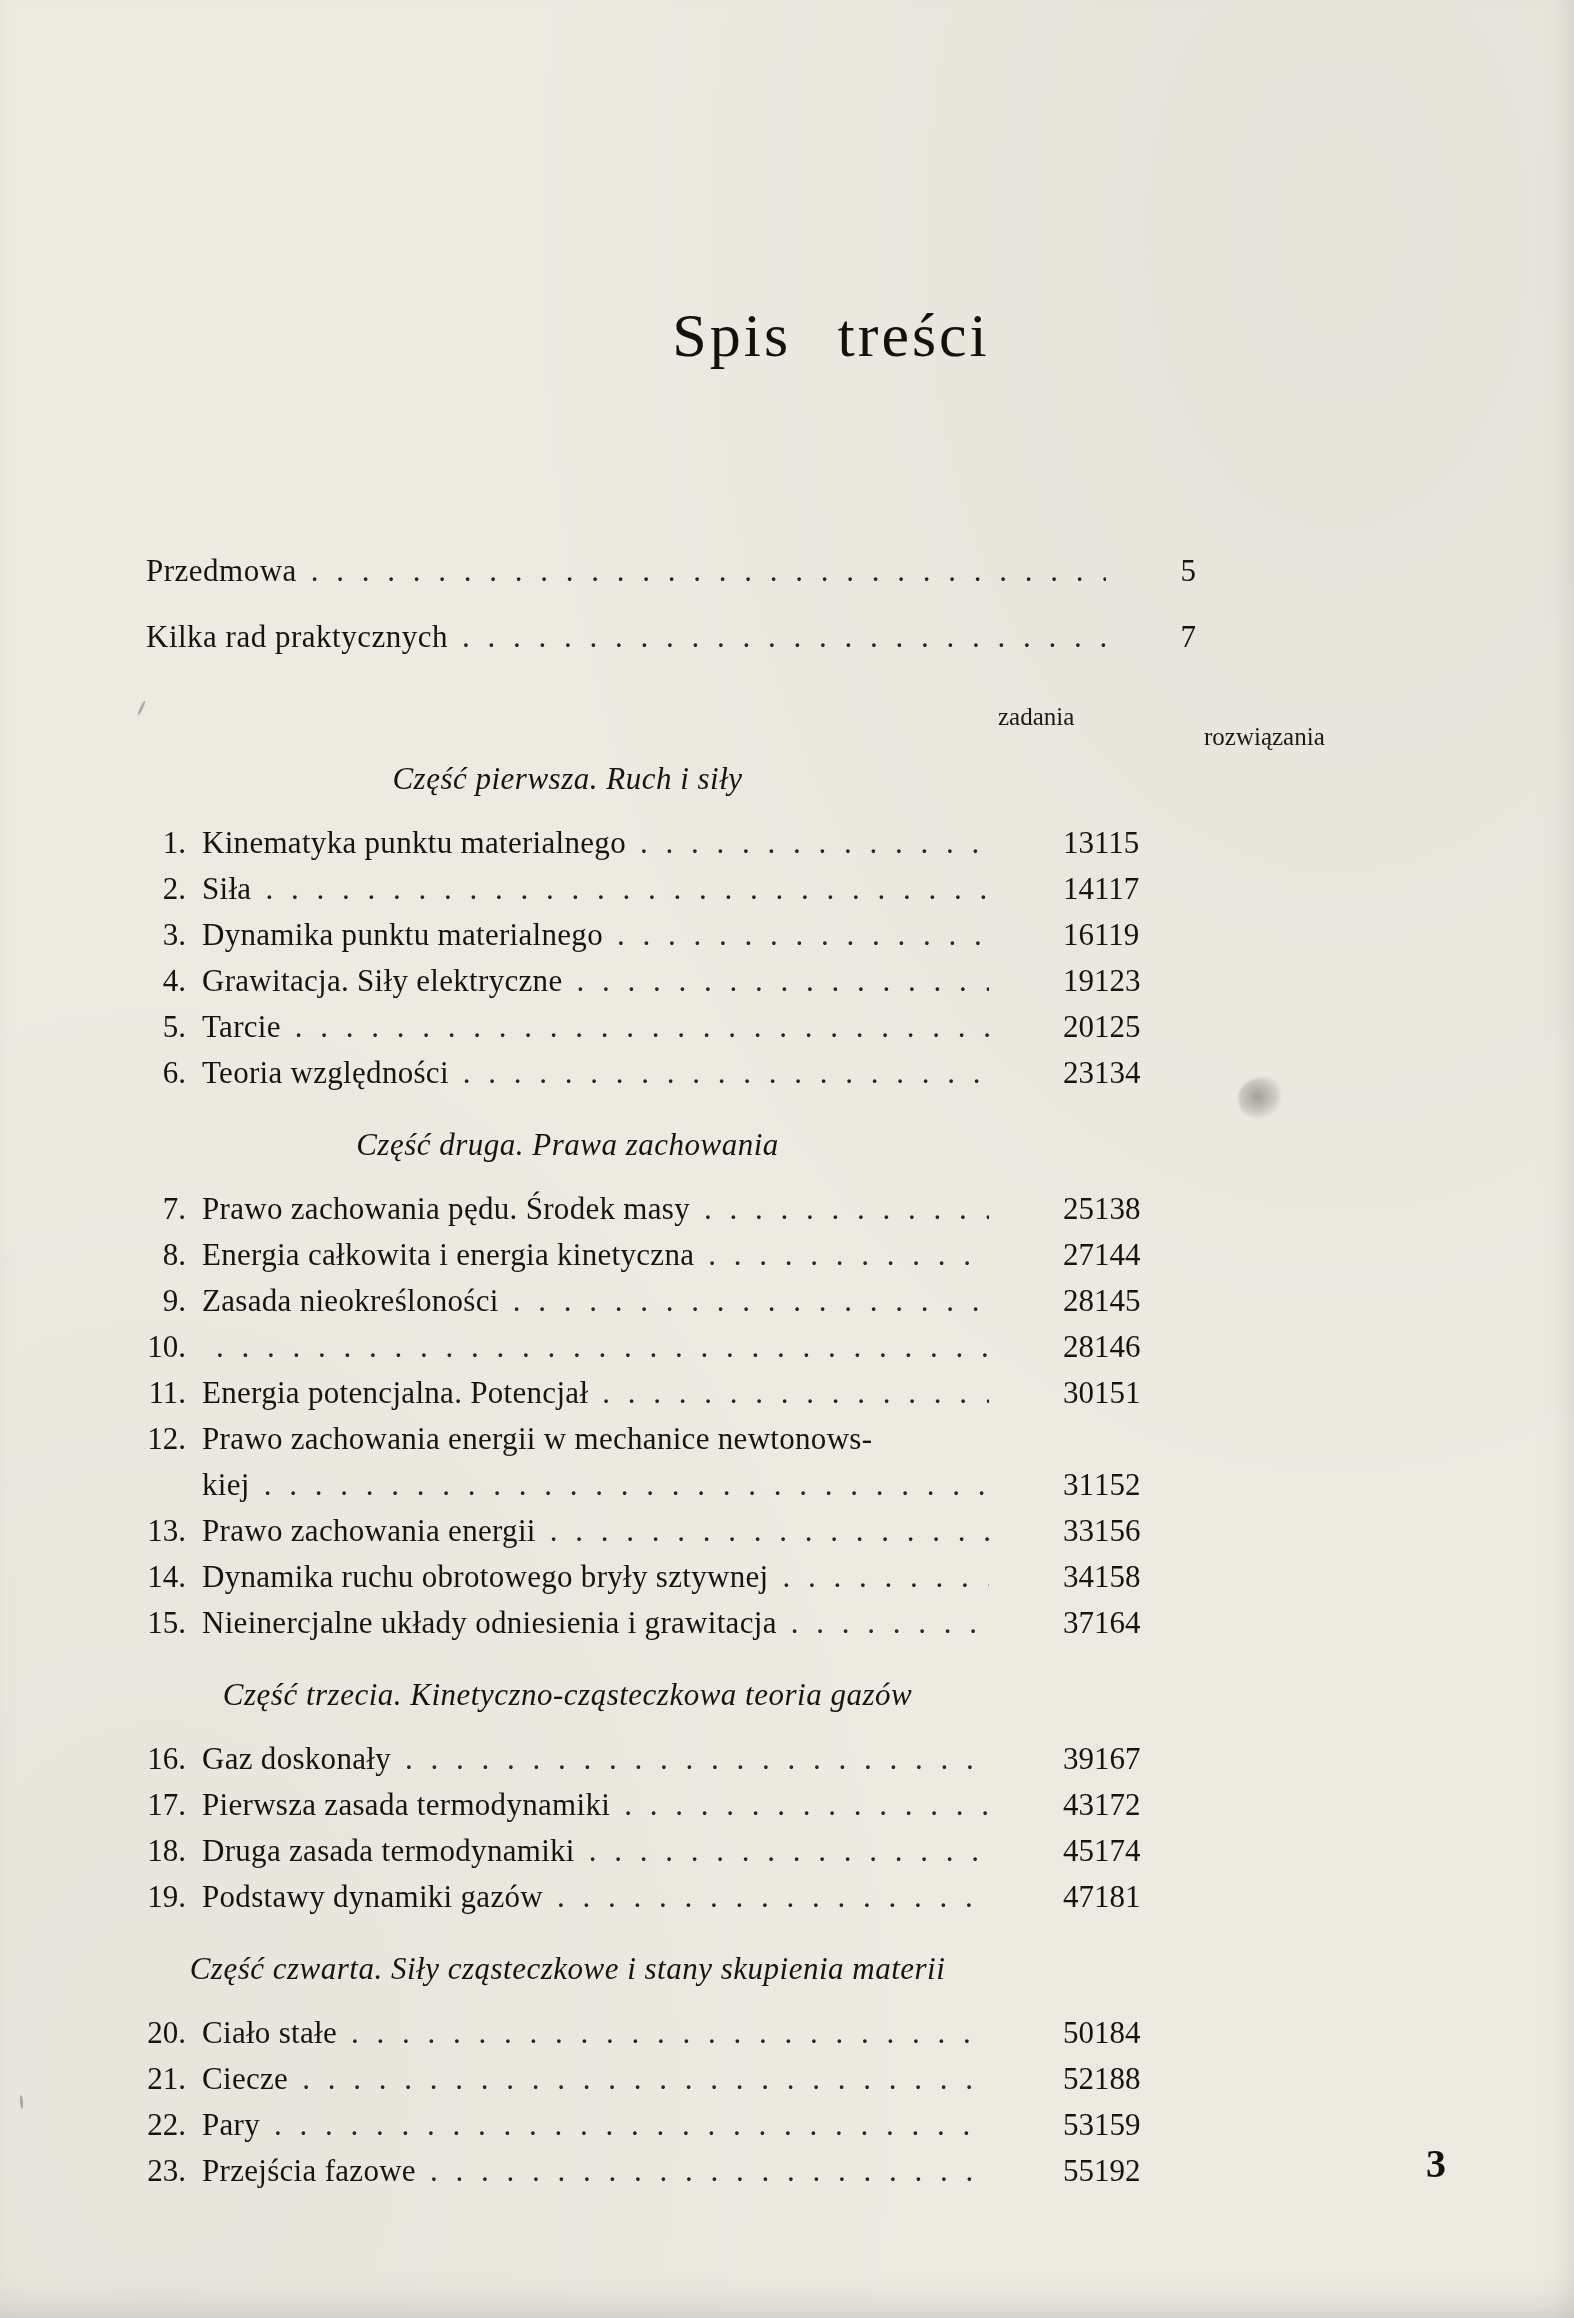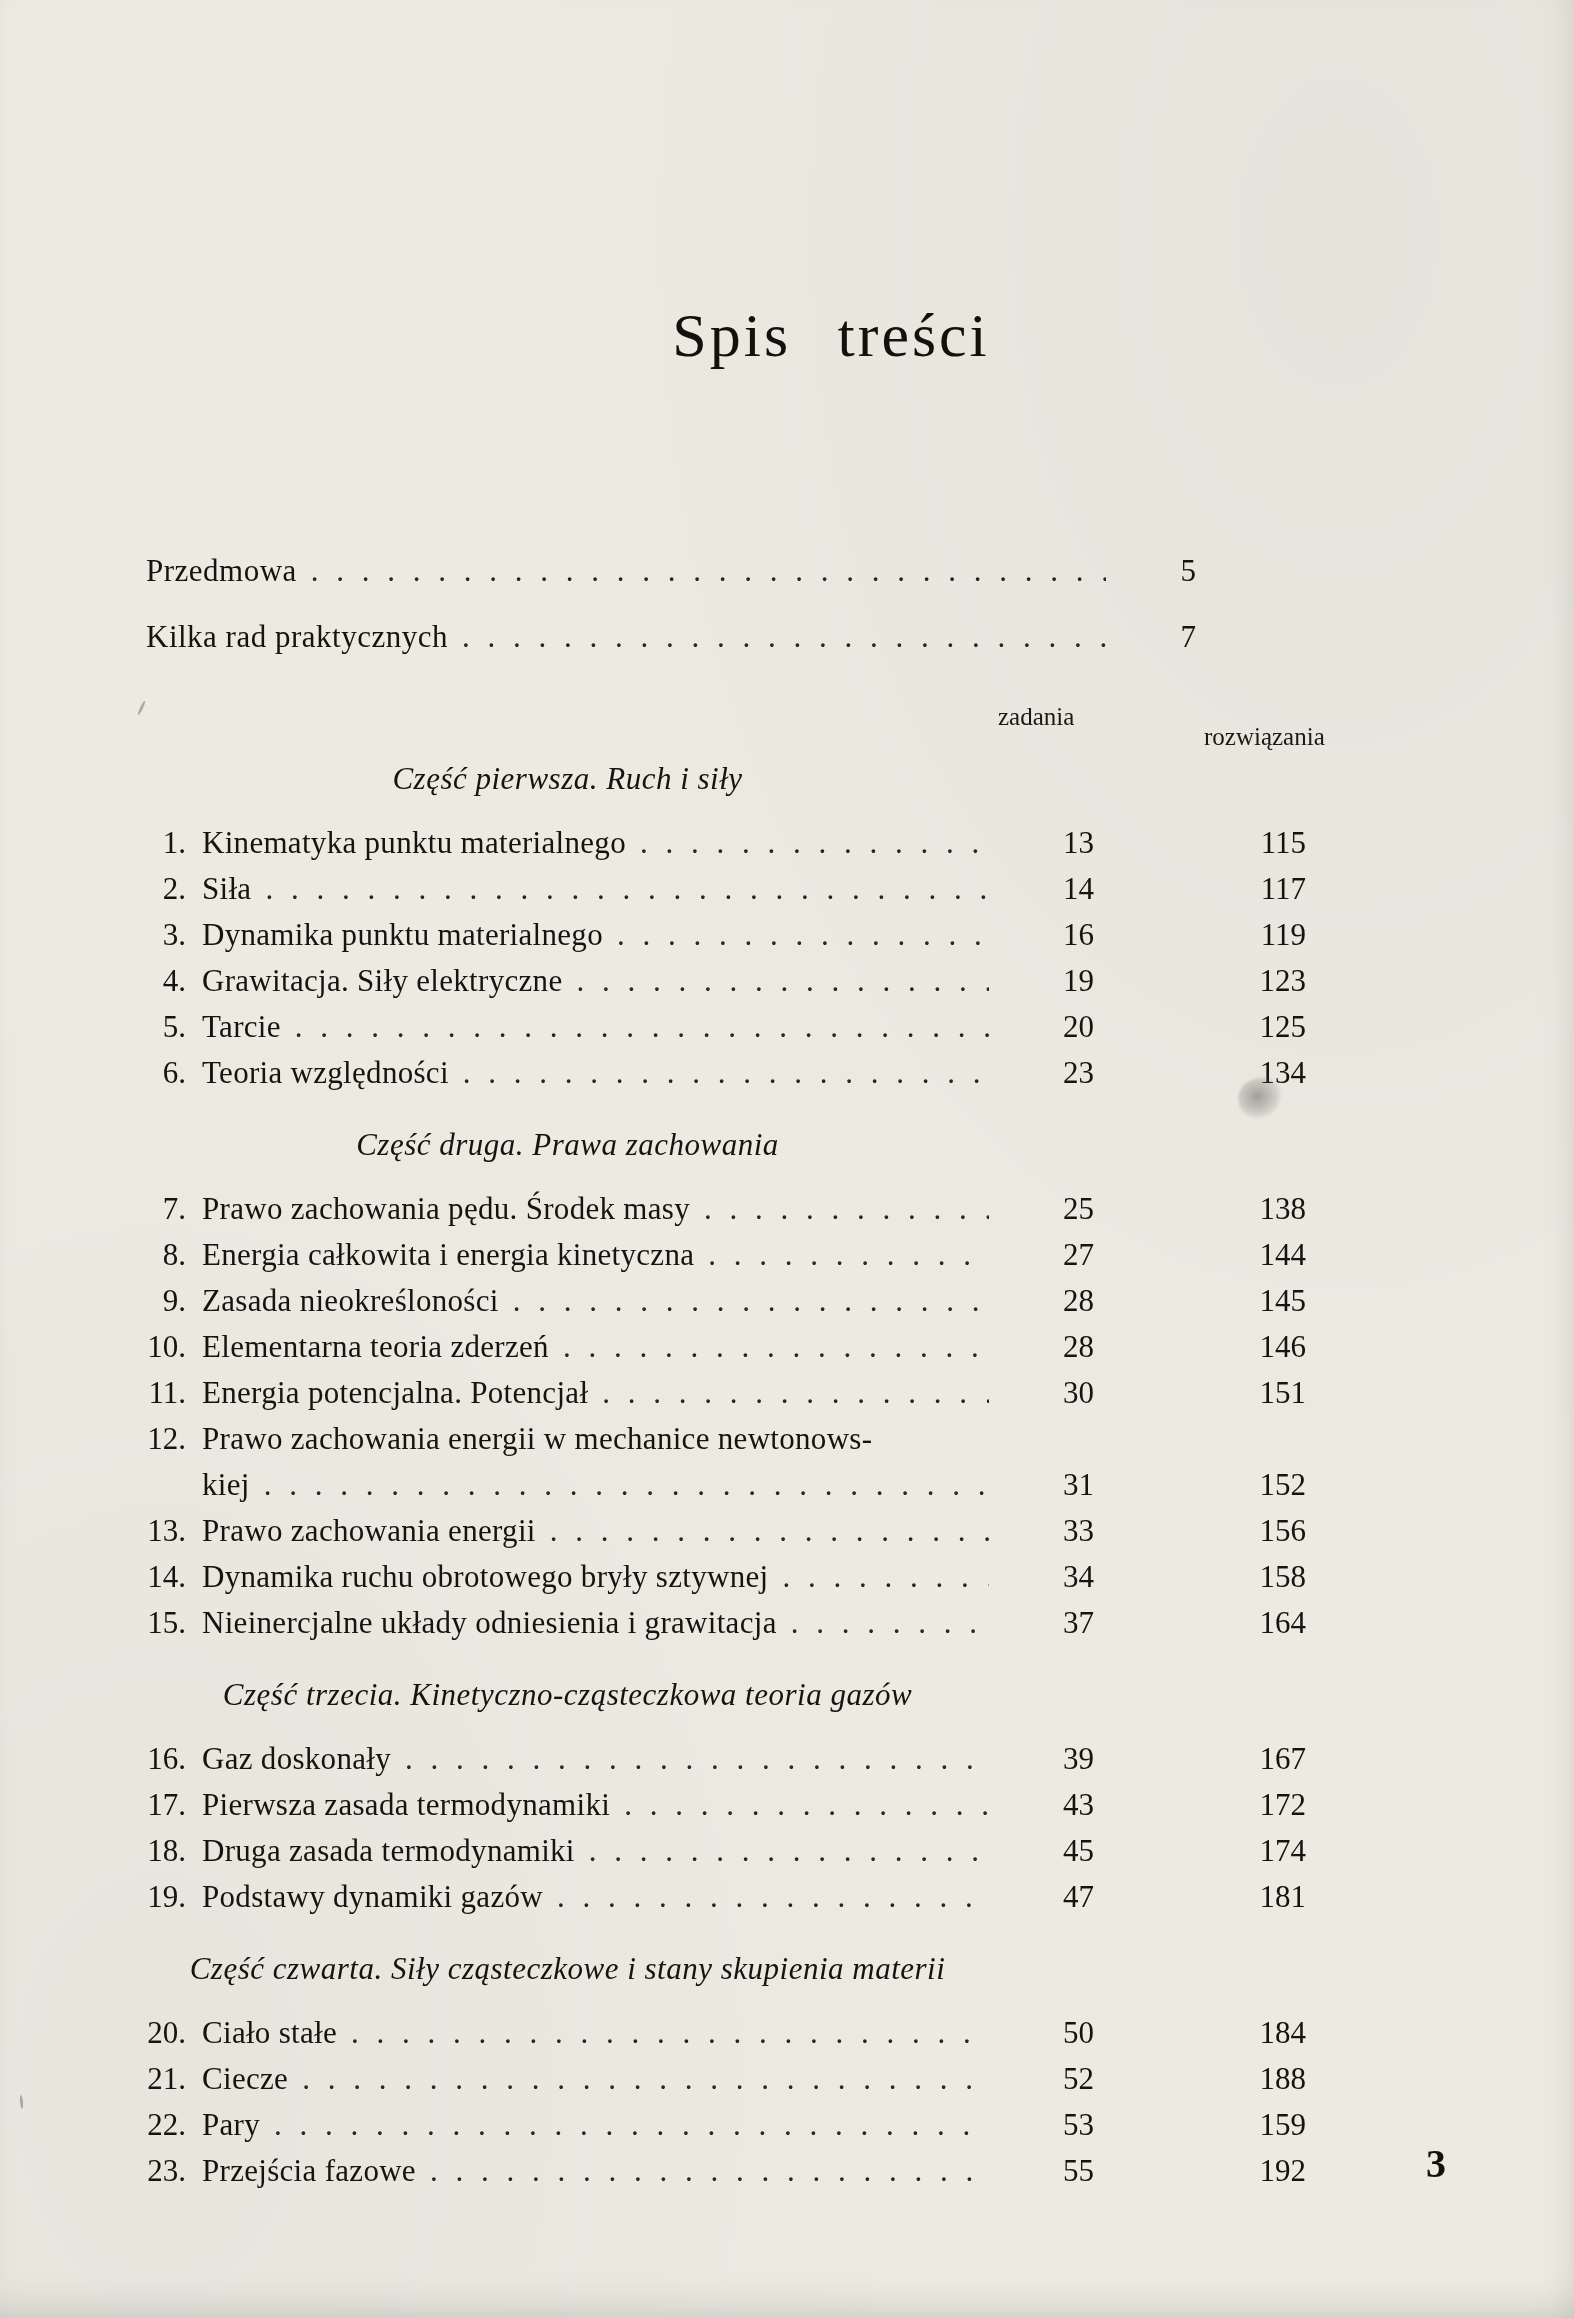--- a/index.html
+++ b/index.html
@@ -86,21 +86,21 @@
     text-align: center;
     font-style: italic;
     font-size: 31px;
     margin: 26px 0 18px 0;
     letter-spacing: 0.5px;
   }
 
   .e-num   { flex: 0 0 56px; text-align: right; padding-right: 16px; }
   .e-title { flex: 0 0 auto; letter-spacing: 0.3px; }
   .e-tasks { flex: 0 0 105px; text-align: right; }
-  .e-sols  { flex: 0 0 212px; text-align: right; }
+  .e-sols  { flex: 0 0 212px; }
 
   .cont-row .e-title { padding-left: 0; }
 
   .page-number {
     position: absolute;
     right: 128px;
     top: 2140px;
     font-size: 40px;
     font-weight: 700;
     color: #14110c;
@@ -213,21 +213,20 @@
           </div>
           <div class="row">
             <span class="e-num">9.</span>
             <span class="e-title">Zasada nieokreśloności</span>
             <span class="dots">. . . . . . . . . . . . . . . . . . . . . . . . . . . . . . . . . . . . . . . . . . . . . . . . . . . . . . . . . . . . . . . . . . . . . . . . . . . . . . . . . . . . . . . . . . </span>
             <span class="e-tasks">28</span>
             <span class="e-sols">145</span>
           </div>
           <div class="row">
             <span class="e-num">10.</span>
-            <span class="e-title">Elementarna teoria zderzeń</span>
             <span class="dots">. . . . . . . . . . . . . . . . . . . . . . . . . . . . . . . . . . . . . . . . . . . . . . . . . . . . . . . . . . . . . . . . . . . . . . . . . . . . . . . . . . . . . . . . . . </span>
             <span class="e-tasks">28</span>
             <span class="e-sols">146</span>
           </div>
           <div class="row">
             <span class="e-num">11.</span>
             <span class="e-title">Energia potencjalna. Potencjał</span>
             <span class="dots">. . . . . . . . . . . . . . . . . . . . . . . . . . . . . . . . . . . . . . . . . . . . . . . . . . . . . . . . . . . . . . . . . . . . . . . . . . . . . . . . . . . . . . . . . . </span>
             <span class="e-tasks">30</span>
             <span class="e-sols">151</span>

